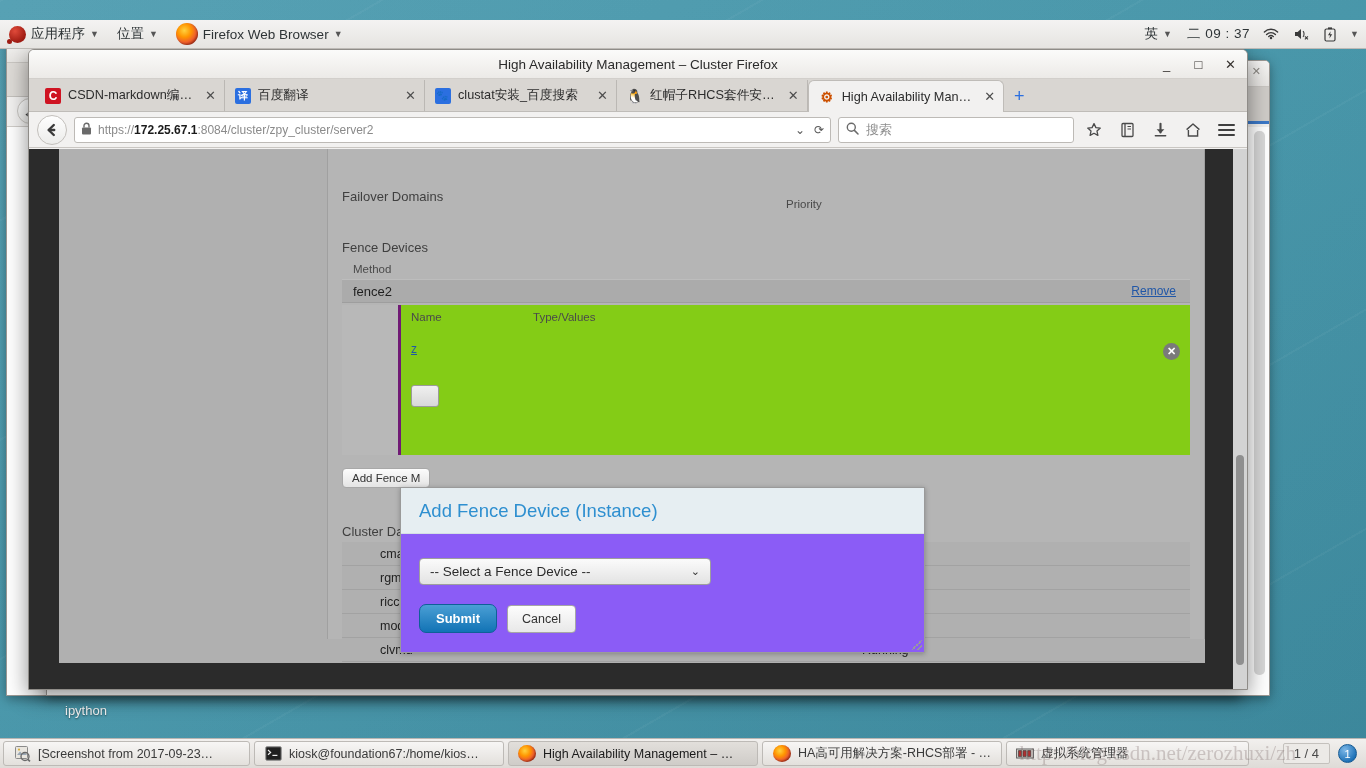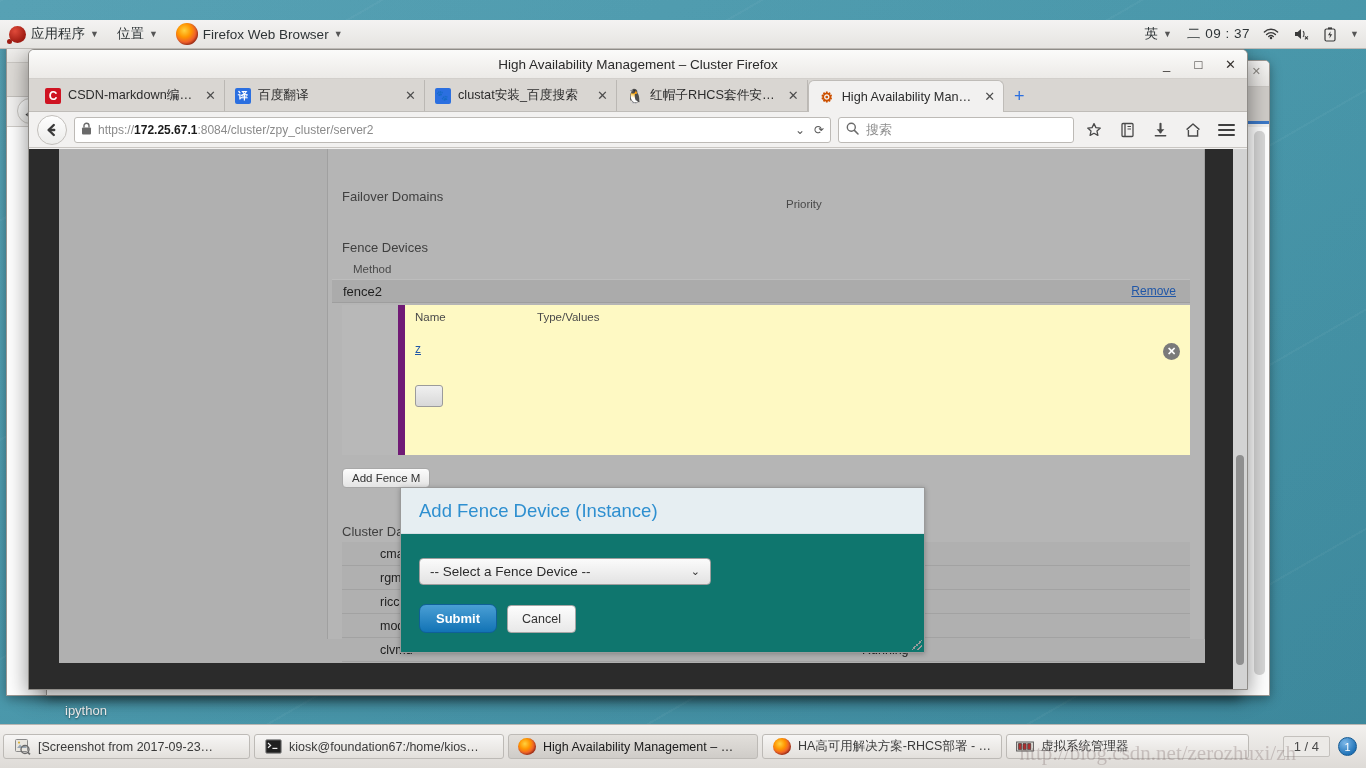--- a/index.html
+++ b/index.html
@@ -195,21 +195,21 @@
   }
 
   
   #page-scroll { position:absolute; right:0; top:0; bottom:0; width:14px; background:#d3d3d3; }
   #page-thumb { position:absolute; right:3px; width:8px; border-radius:4px; background:#8f8f8f; top:306px; height:210px; }
   #page-bottom { position:absolute; left:0; right:0; bottom:0; height:26px; background:#2b2b2b; }
 
   
   #modal {
     position:absolute; left:371px; top:338px; width:525px; height:166px;
-    background:#0f766e; border:1px solid #9a9a9a;
+    background:#8b5cf6; border:1px solid #9a9a9a;
     box-shadow: 0 1px 5px rgba(0,0,0,0.25);
     z-index: 40;
   }
   #modal-header {
     height:46px; background:#e6eef2; border-bottom:1px solid #d5dfe4;
     display:flex; align-items:center; padding-left:18px;
   }
   #modal-title { color:#2e8fd0; font-size:18.5px; }
   #modal-body { padding: 24px 0 0 18px; }
   #fence-select {
@@ -236,21 +236,21 @@
       linear-gradient(135deg, transparent 45%, #9a9a9a 45%, #9a9a9a 55%, transparent 55%),
       linear-gradient(135deg, transparent 72%, #9a9a9a 72%, #9a9a9a 82%, transparent 82%);
   }
   .close-x-circle {
     width:17px;height:17px;border-radius:50%;background:#7a7a7a;color:#fff;
     display:flex;align-items:center;justify-content:center;font-size:11px;font-weight:bold;
   }
 
   
   #taskbar {
-    position:absolute; left:0; right:0; bottom:0; height:44px;
+    position:absolute; left:0; right:0; bottom:0; height:30px;
     background: linear-gradient(#f2f0ee,#dedbd7);
     border-top:1px solid #b9b6b2;
     display:flex; align-items:center; gap:4px; padding: 0 3px;
     z-index: 70;
     margin-top: 40px;
   }
   .task {
     height: 25px; display:flex; align-items:center; gap:7px; padding:0 9px;
     background: linear-gradient(#f7f6f5,#e3e0dc);
     border:1px solid #bdbab6; border-radius:3px;
@@ -478,27 +478,27 @@
       <div id="content-sheet">
         <div id="leftcol"></div>
         <div id="content-card">
 
           <div style="position:absolute; left:14px; top:40px;" class="sec-label">Failover Domains</div>
           <div style="position:absolute; left:458px; top:49px;" class="tbl-head">Priority</div>
 
           <div style="position:absolute; left:14px; top:91px;" class="sec-label">Fence Devices</div>
           <div style="position:absolute; left:25px; top:114px;" class="tbl-head">Method</div>
 
-          <div class="row-strip" style="position:absolute; left:4px; right:14px; top:130px;">
+          <div class="row-strip" style="position:absolute; left:14px; right:14px; top:130px;">
             <span style="padding-left:11px;font-size:13px;color:#1f1f1f;">fence2</span>
             <span class="linkish" style="margin-left:auto;padding-right:14px;">Remove</span>
           </div>
 
           <div style="position:absolute; left:14px; right:14px; top:156px; height:150px; background:#b8b8b8;">
-            <div style="position:absolute; left:56px; top:0; right:0; bottom:0; background:#fef9c3; border-left:7px solid #701a75;">
+            <div style="position:absolute; left:56px; top:0; right:0; bottom:0; background:#84cc16; border-left:3px solid #701a75;">
               <div style="position:absolute; left:10px; top:6px;" class="tbl-head">Name</div>
               <div style="position:absolute; left:132px; top:6px;" class="tbl-head">Type/Values</div>
               <div class="linkish" style="position:absolute; left:10px; top:37px;">z</div>
               <div style="position:absolute; left:10px; top:80px; width:28px; height:22px; border:1px solid #9b9b9b; border-radius:3px; background:linear-gradient(#f0f0f0,#d8d8d8);"></div>
             </div>
             <div class="close-x-circle" style="position:absolute; right:10px; top:38px;">✕</div>
           </div>
 
           <button class="btn-gray" style="position:absolute; left:14px; top:319px;">Add Fence M</button>
 

